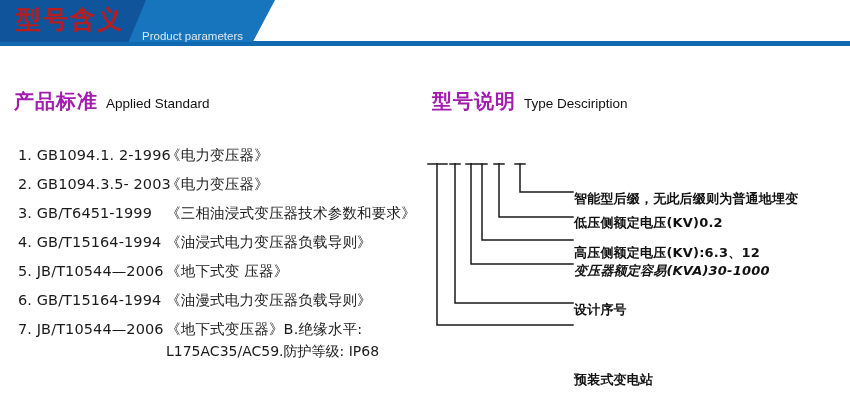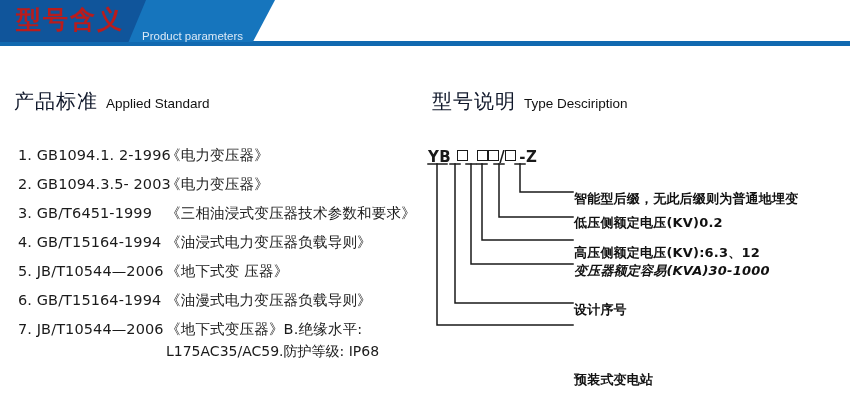--- a/index.html
+++ b/index.html
@@ -72,22 +72,22 @@
     margin-top: 14px;
   }
 
   
   .sec-head {
     position: absolute;
     white-space: nowrap;
   }
   .sec-head .cn {
     font-size: 20px;
-    font-weight: normal;
-    color: #0f172a;
+    font-weight: bold;
+    color: #a21caf;
     font-family: "DejaVu Sans", "Liberation Sans", sans-serif;
     letter-spacing: 1px;
     margin-top: 28px;
   }
   .sec-head .en {
     font-size: 13.5px;
     color: #111111;
     margin-left: 8px;
     font-weight: normal;
   }
@@ -219,23 +219,20 @@
     <div class="std-row">
       <span class="std-code">7. JB/T10544—2006</span>
       <span class="std-name">《地下式变压器》B.绝缘水平:</span>
     </div>
   </div>
 
 <div class="std-cont">L175AC35/AC59.防护等级: IP68</div>
 
 <div class="code-area">
 
-  <div class="code-line">
-    <span>YB</span><span style="display:inline-block;width:6px"></span><span class="code-box"></span><span style="display:inline-block;width:9px"></span><span class="code-box"></span><span class="code-box"></span><span>/</span><span class="code-box"></span><span style="display:inline-block;width:3px"></span><span>-</span><span>Z</span>
-  </div>
 
   <svg class="leaders" viewBox="0 0 430 200" width="430" height="200">
     <g stroke="#1a1a1a" stroke-width="1.5" fill="none" stroke-linecap="square">
 
       <line x1="8" y1="24" x2="27" y2="24"></line>
       <line x1="30" y1="24" x2="40" y2="24"></line>
       <line x1="46" y1="24" x2="56" y2="24"></line>
       <line x1="57" y1="24" x2="67" y2="24"></line>
       <line x1="74" y1="24" x2="84" y2="24"></line>
       <line x1="95" y1="24" x2="105" y2="24"></line>

